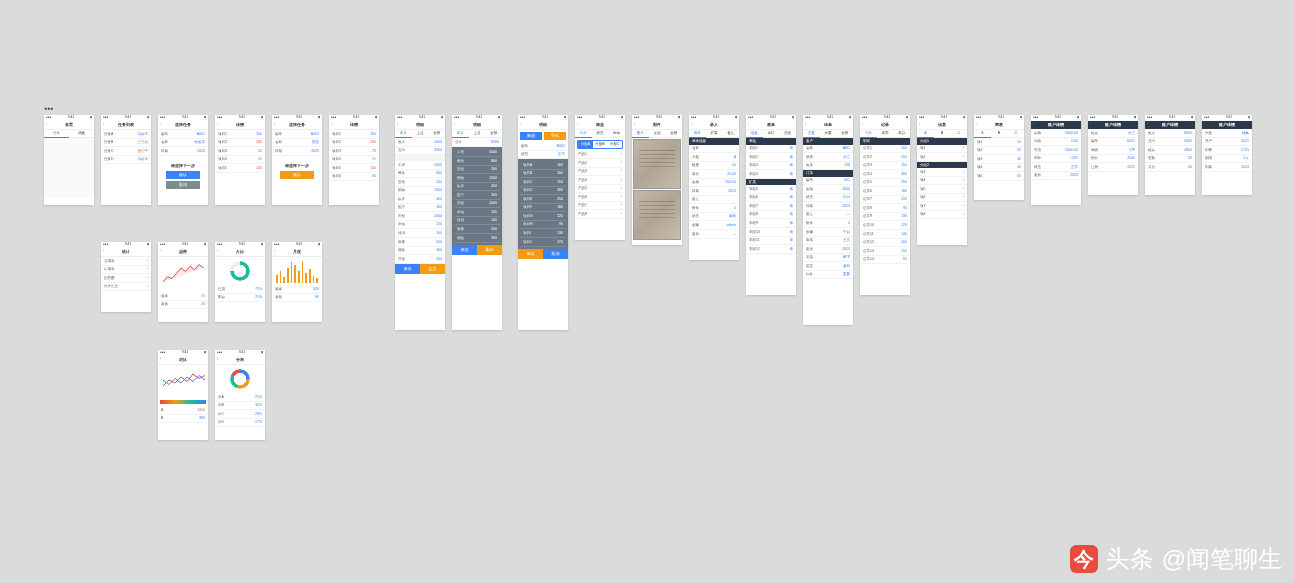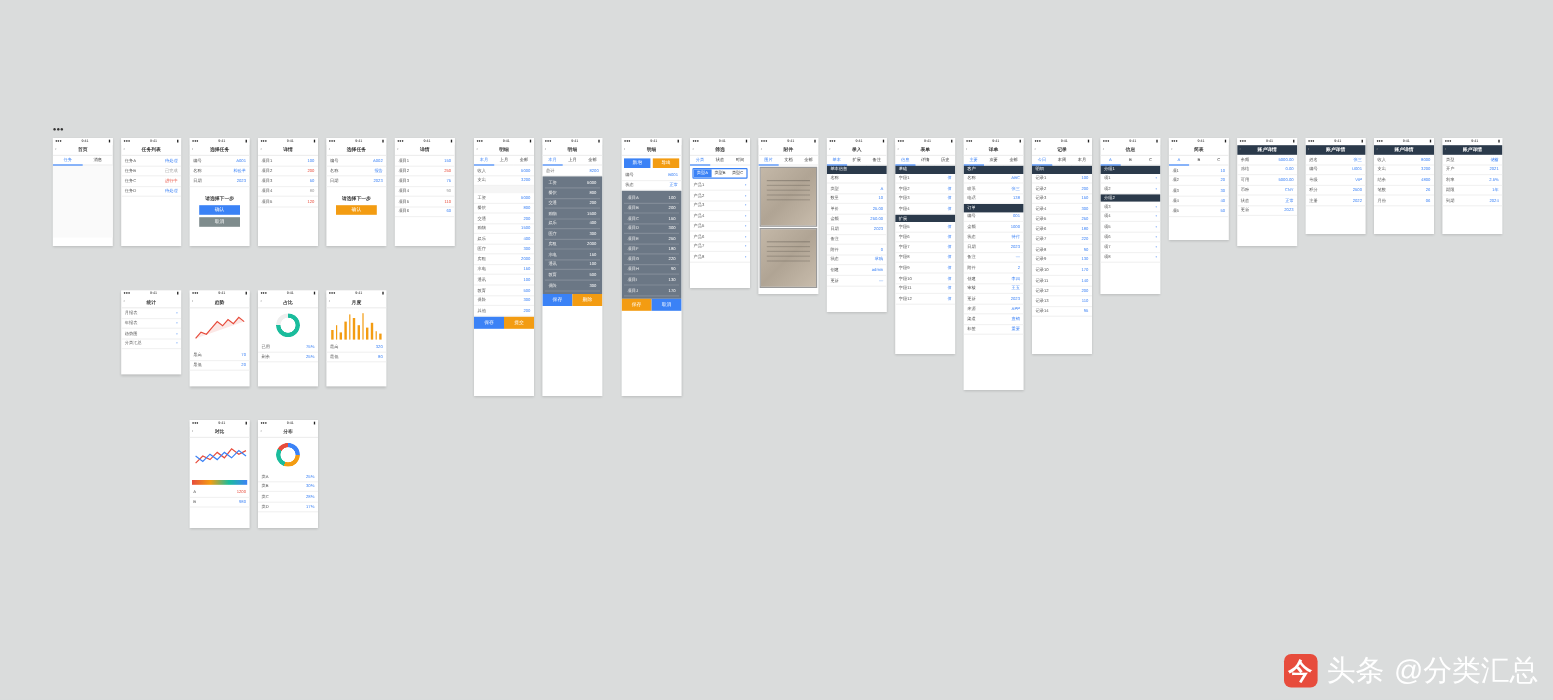--- a/index.html
+++ b/index.html
@@ -1145,14 +1145,14 @@
         <span class="lbl">到期</span>
         <span class="val ">2024</span>
       </div>
     </div>
     <div style="position: absolute; left: 44px; top: 105px; font-size: 5px; color: rgb(51, 51, 51); font-weight: 700;">●●●</div>
   </div>
 
 <div class="water">
   <span class="logo">今</span>
   <span>头条</span>
-  <span>@分类汇总</span>
+  <span>@闻笔聊生</span>
 </div>
 
 </body></html>

